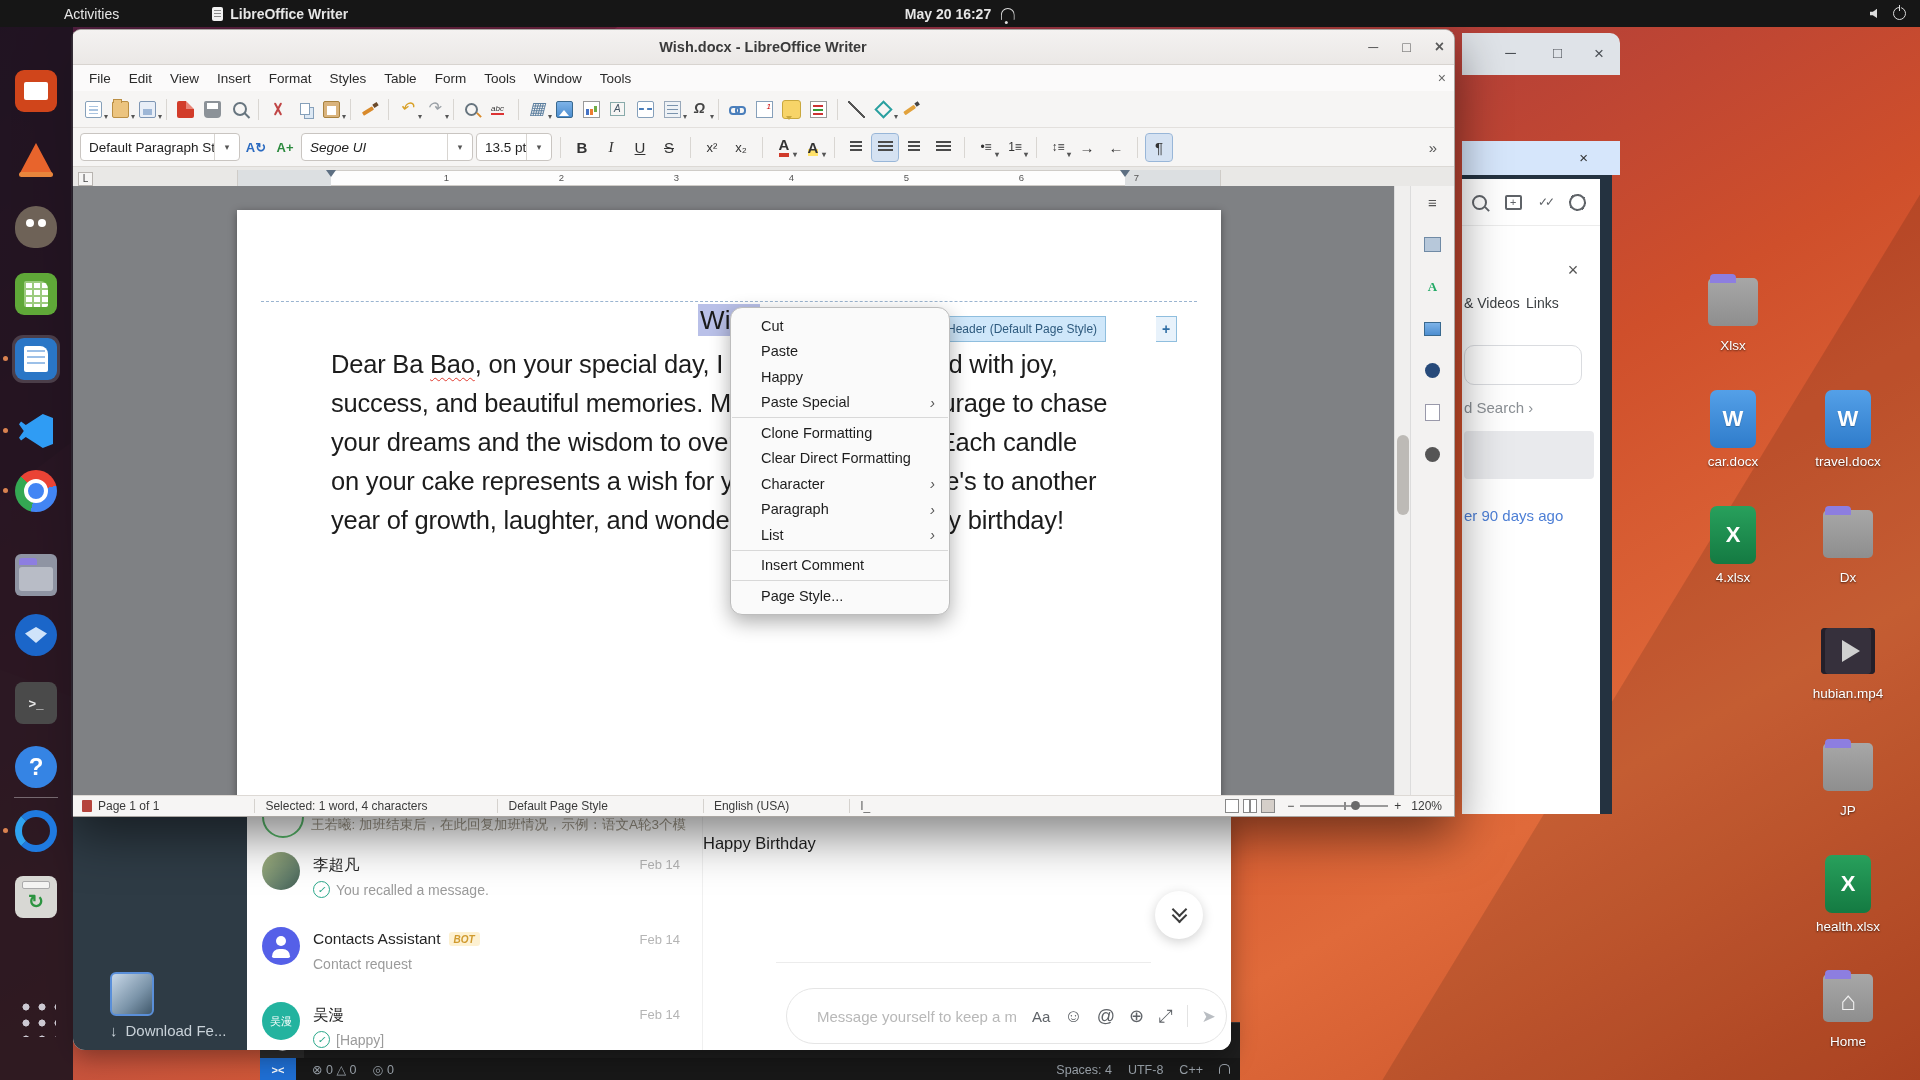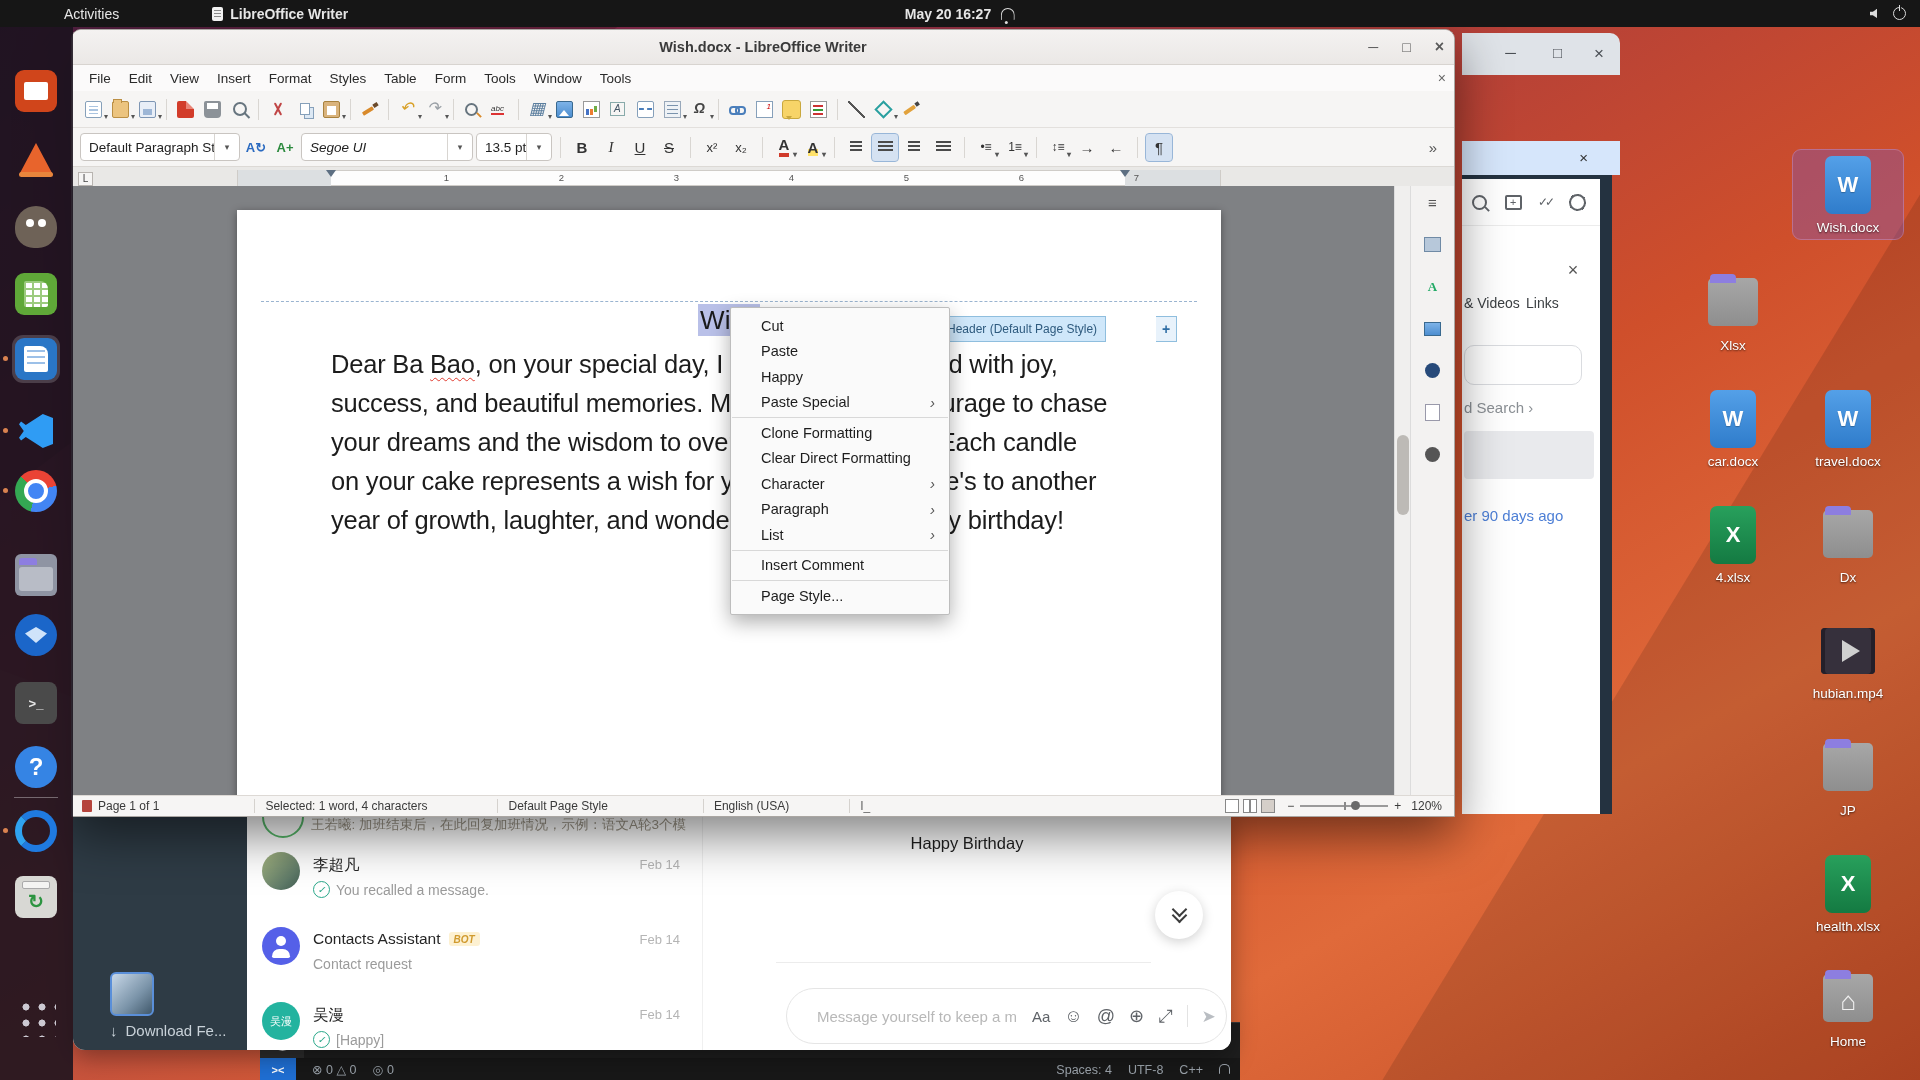--- a/index.html
+++ b/index.html
@@ -145,21 +145,21 @@
   .av-bot::before{content:"";position:absolute;top:9px;width:10px;height:10px;border-radius:50%;background:#fff;}
   .av-bot::after{content:"";position:absolute;bottom:7px;width:18px;height:9px;border-radius:8px 8px 2px 2px;background:#fff;}
   .av-txt{background:#23b39f;}
   .cname{position:absolute;left:66px;top:10px;font-size:15.5px;color:#262626;display:flex;align-items:center;}
   .bot-badge{background:#fdf1d2;color:#d09a2e;font-size:10px;padding:1.5px 5px;border-radius:3px;margin-left:8px;font-weight:bold;}
   .cprev{position:absolute;left:66px;top:36px;font-size:14px;color:#9b9b9b;display:flex;align-items:center;}
   .chk{display:inline-flex;width:15px;height:15px;border:1.3px solid #2aa88a;border-radius:50%;color:#2aa88a;font-size:9.5px;
     align-items:center;justify-content:center;margin-right:6px;flex:none;}
   .cdate{position:absolute;right:22px;top:12px;font-size:13px;color:#b5b5b5;}
   .chat-pane{flex:1;position:relative;background:#fff;}
-  .pane-title{position:absolute;left:0;right:0;top:22px;text-align:center;font-size:16.5px;color:#1f1f1f;}
+  .pane-title{position:absolute;left:0;right:0;top:22px;text-align:left;font-size:16.5px;color:#1f1f1f;}
   .pane-div{position:absolute;left:73px;top:150px;right:80px;height:1px;background:#ececec;}
   .memo-input{position:absolute;left:83px;top:176px;width:441px;height:56px;border:1px solid #e5e5e5;border-radius:28px;
     background:#fff;display:flex;align-items:center;padding:0 18px 0 28px;box-sizing:border-box;gap:14px;}
   .memo-input input{border:none;outline:none;flex:1;font-size:15px;color:#333;font-family:"Liberation Sans",sans-serif;background:transparent;}
   .memo-input input::placeholder{color:#b8b8b8;}
   .mi-ic{color:#5f6368;font-size:18px;flex:none;}
   .mi-sep{width:1px;height:22px;background:#e3e3e3;flex:none;}
   .mi-send{color:#b9bdc2;font-size:17px;flex:none;}
   .scrolldown{position:absolute;right:28px;top:79px;width:48px;height:48px;border-radius:50%;background:#fff;
     box-shadow:0 3px 12px rgba(0,0,0,.18);display:flex;flex-direction:column;align-items:center;justify-content:center;}
@@ -286,41 +286,37 @@
   .ws-sep{width:1px;height:14px;background:#d5d2ce;margin:0 10px;flex:none;}
   .ws-mod{width:10px;height:12px;background:#b5443c;border-radius:1px;margin:0 6px 0 10px;flex:none;}
   .ws-zoomer{display:flex;align-items:center;gap:6px;margin-left:12px;}
   .ztrack{width:88px;height:2px;background:#9a9a9a;position:relative;}
   .ztrack::before{content:"";position:absolute;left:50%;top:-3px;width:1.5px;height:8px;background:#8a8a8a;}
   .ztrack::after{content:"";position:absolute;left:58%;top:-4px;width:9px;height:9px;border-radius:50%;background:#6a6a6a;}
   .viewic{width:12px;height:12px;border:1px solid #888;background:#fff;margin-left:4px;}
   .viewic.two{background:linear-gradient(to right,#fff 45%,#888 45% 55%,#fff 55%);}
   .viewic.book{background:#d5cfc9;}
   
-  .ctxmenu{position:absolute;left:658px;top:277px;width:218px;background:#fafafa;border:1px solid #bdbdbd;border-radius:2px;
+  .ctxmenu{position:absolute;left:658px;top:277px;width:218px;background:#fafafa;border:1px solid #bdbdbd;border-radius:12px;
     box-shadow:0 7px 20px rgba(0,0,0,.32);z-index:40;padding:5px 0;}
   .mitem{height:25.5px;display:flex;align-items:center;padding:0 14px 0 30px;font-size:14.5px;color:#1d1d1d;position:relative;}
   .mitem .sub{margin-left:auto;color:#555;font-size:15px;}
   .msep{height:1px;background:#d8d8d8;margin:2px 1px;}
 </style>
 </head>
 <body>
 
 <div class="stage">
 
   <div class="wallpaper">
     <div class="facet1"></div>
     <div class="facet2"></div>
     <div class="facet3"></div>
   </div>
 
-  <div class="dicon t-docx sel" style="left:1793px;top:150px">
-    <span class="fic"></span>
-    <span class="lbl">Wish.docx</span>
-    </div>
   <div class="dicon t-docx" style="left:1793px;top:384px">
     <span class="fic"></span>
     <span class="lbl">travel.docx</span>
     </div>
   <div class="dicon t-folder" style="left:1793px;top:500px">
     <span class="fic"></span>
     <span class="lbl">Dx</span>
     </div>
   <div class="dicon t-video" style="left:1793px;top:616px">
     <span class="fic"></span>

